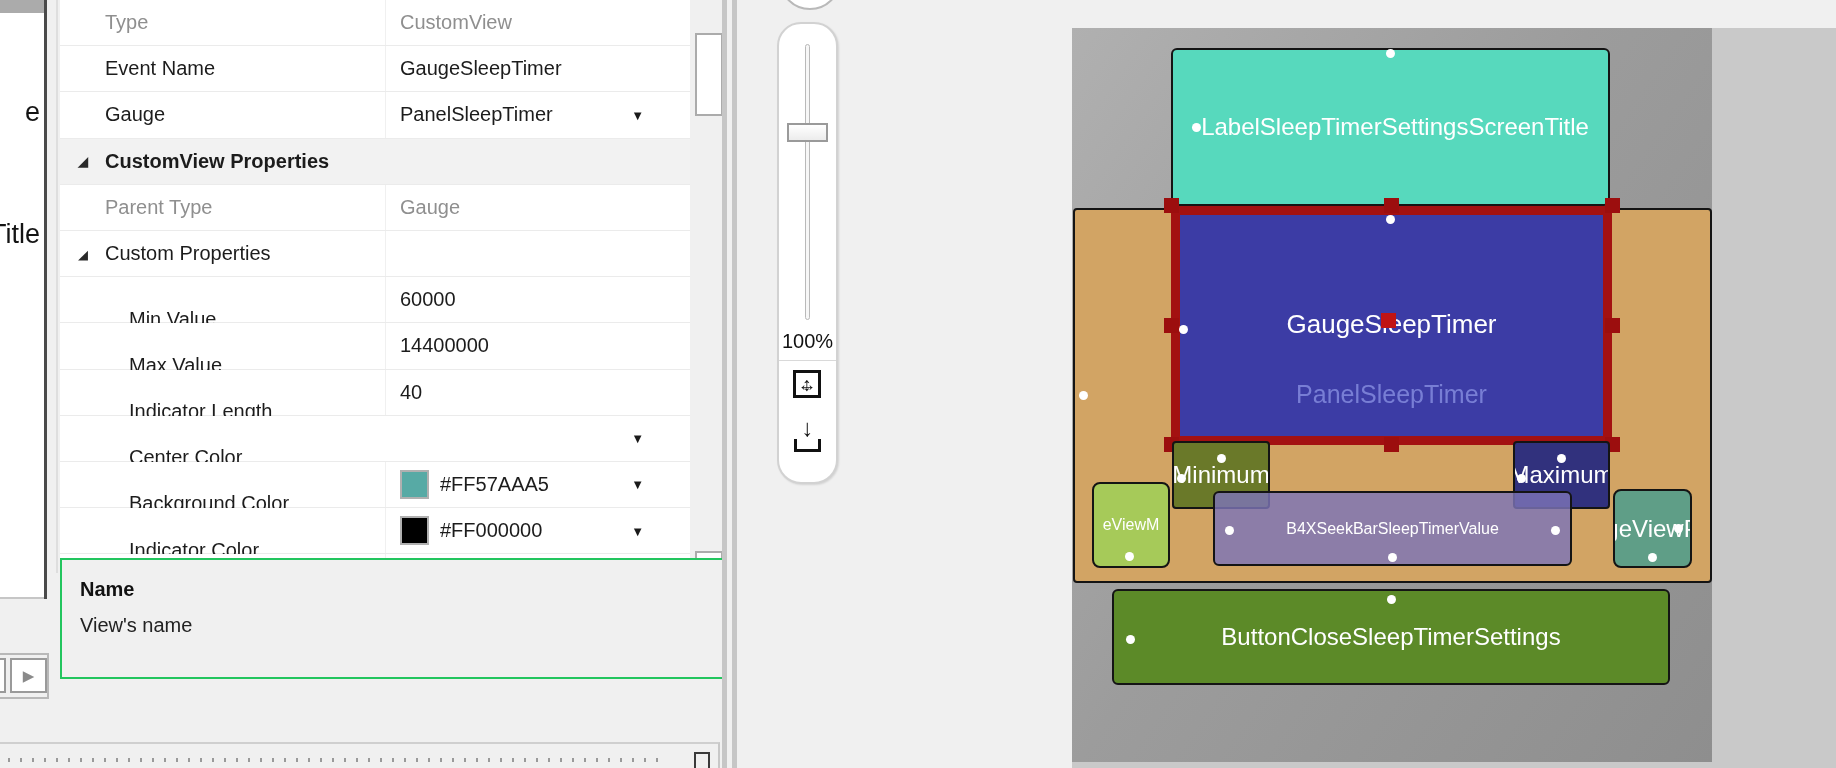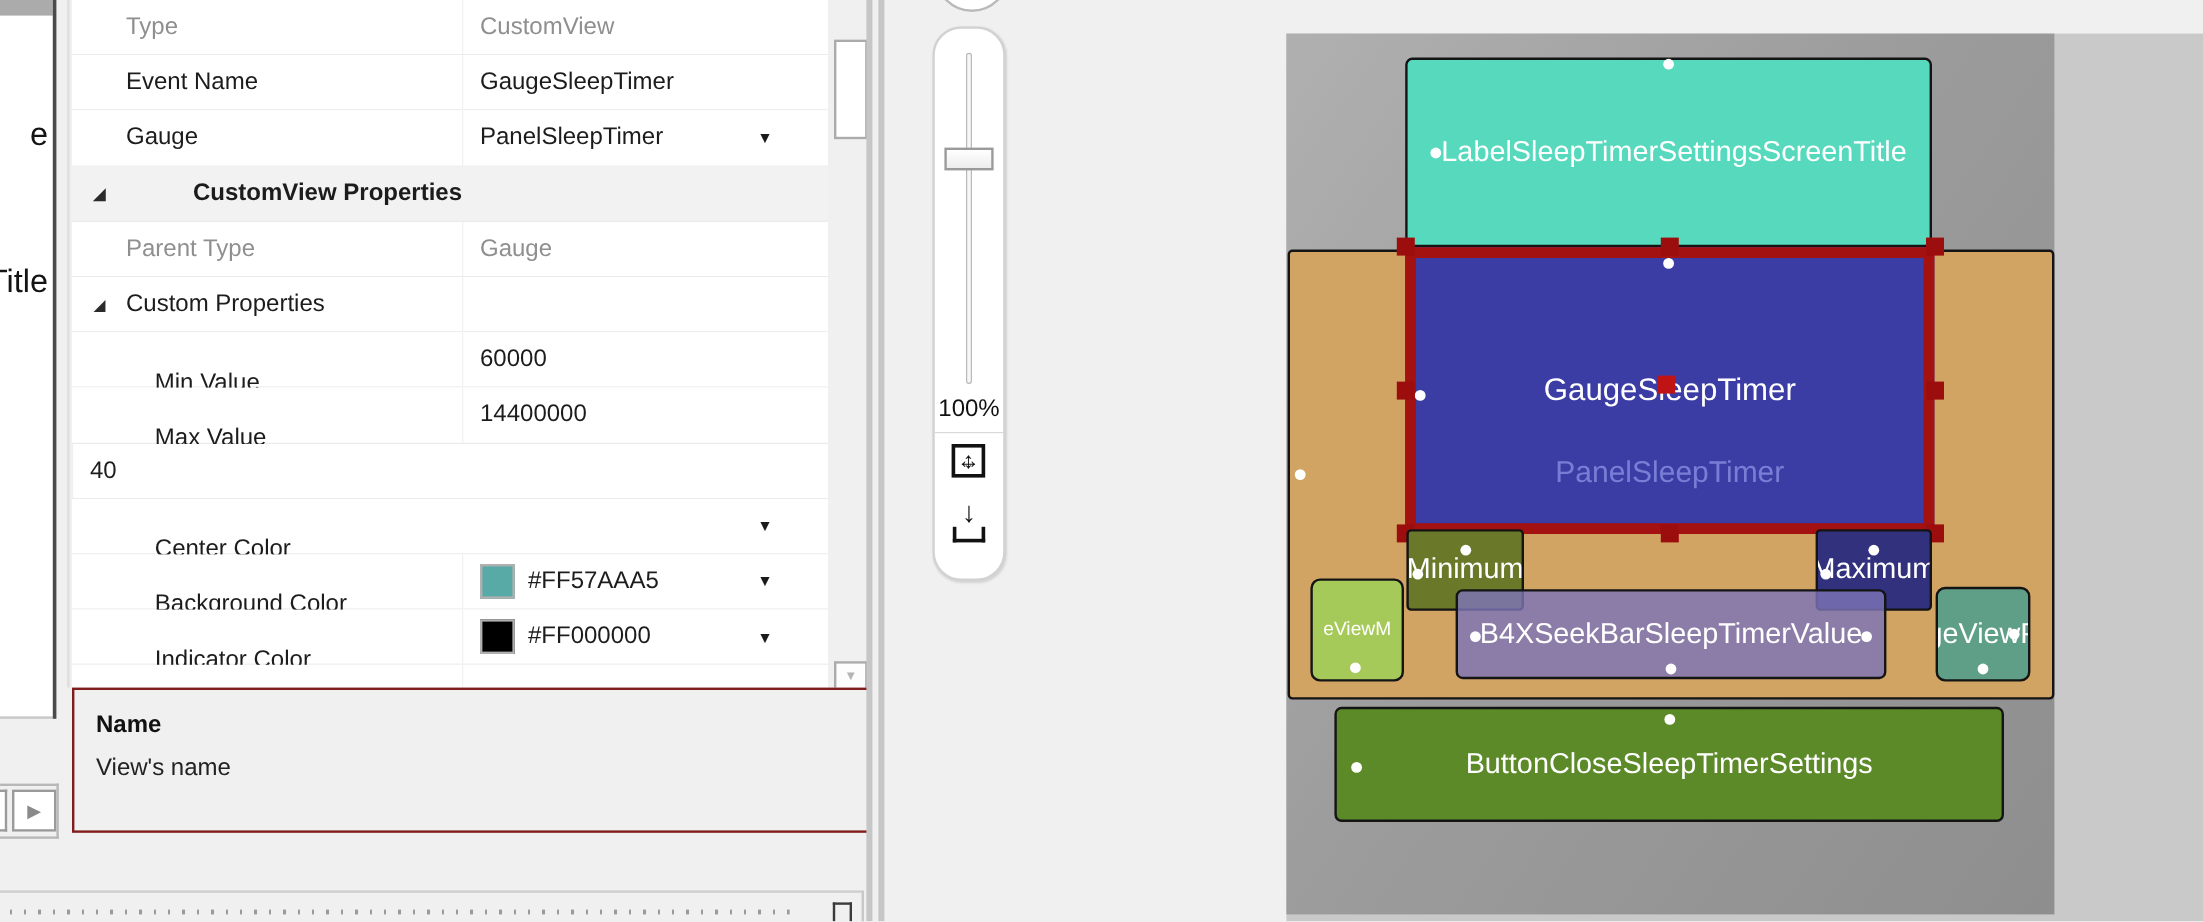--- a/index.html
+++ b/index.html
@@ -31,36 +31,36 @@
   #props{left:60px;top:0;width:667px;height:573px;background:#f0f0f0;}
   #prows{position:absolute;left:0;top:0;width:630px;height:573px;overflow:hidden;background:#fff;}
   .prow{position:relative;height:46.2px;box-sizing:border-box;display:flex;align-items:center;
         background:#fff;border-bottom:1px solid #ebebeb;font-size:20px;}
   .prow .plabel{flex:0 0 325px;box-sizing:border-box;padding-left:45px;white-space:nowrap;overflow:hidden;}
   .prow .pvalue{flex:1;display:flex;align-items:center;border-left:1px solid #f0f0f0;height:100%;
         padding-left:14px;white-space:nowrap;overflow:hidden;}
   .prow.indent .plabel{padding-left:69px;margin-top:39px;}
   .prow.muted .plabel,.prow.muted .pvalue{color:#8f8f8f;}
   .prow.section{background:#f2f2f2;font-weight:bold;}
-  .prow.section .plabel{padding-left:45px;text-align:right;}
+  .prow.section .plabel{padding-left:45px;}
   .prow.subsection{background:#fff;font-weight:normal;}
   .expander{position:absolute;left:18px;top:50%;transform:translateY(-50%);font-size:13px;color:#2a2a2a;}
   .dd-arrow{position:absolute;right:46px;top:50%;transform:translateY(-50%);font-size:13px;color:#1a1a1a;}
   .swatch{width:29px;height:29px;box-sizing:border-box;border:2px solid #b0b0b0;margin-right:11px;flex:0 0 auto;}
   .sw-center{background:#ABDAE3;} .sw-bg{background:#57AAA5;} .sw-ind{background:#000000;}
 
   
   #pscroll{position:absolute;left:633px;top:0;width:34px;height:575px;background:#f0f0f0;}
   #pscroll-thumb{position:absolute;left:2px;top:33px;width:24px;height:79px;background:#fff;border:2px solid #ababab;}
   #pscroll-down{position:absolute;left:2px;top:551px;width:24px;height:22px;background:#fdfdfd;border:2px solid #ababab;
       display:flex;align-items:center;justify-content:center;color:#b5b5b5;font-size:11px;}
 
   
-  #help-panel{left:60px;top:573px;width:665px;height:121px;box-sizing:border-box;
-      background:#f0f0f0;border:2px solid #7f1d1d;}
+  #help-panel{left:60px;top:558px;width:665px;height:121px;box-sizing:border-box;
+      background:#f0f0f0;border:2px solid #22c55e;}
   #help-title{position:absolute;left:18px;top:18px;font-size:20px;font-weight:bold;color:#111;}
   #help-desc{position:absolute;left:18px;top:54px;font-size:20px;color:#222;}
 
   
   .vsplit{top:0;width:5px;height:768px;background:#c6c6c6;}
 
   
   #zoom-top-circle{left:779px;top:-52px;width:58px;height:58px;background:#fff;
       border:2px solid #b9b9b9;border-radius:50%;}
   #zoom-box{left:777px;top:22px;width:61px;height:462px;box-sizing:border-box;background:#fff;
@@ -97,21 +97,21 @@
   #gauge-label{position:absolute;left:99px;top:281px;width:441px;text-align:center;
       font-size:26px;color:#fff;}
   #panel-label{position:absolute;left:99px;top:352px;width:441px;text-align:center;
       font-size:25px;color:rgba(158,168,242,0.62);}
   #h-center{position:absolute;left:309px;top:285px;width:15px;height:15px;background:#c01414;}
 
   #v-min{left:100px;top:413px;width:98px;height:68px;background:#6a7929;border-radius:4px;font-size:24px;}
   #v-max{left:441px;top:413px;width:97px;height:68px;background:#31317d;border-radius:4px;font-size:24px;}
   #v-minus{left:20px;top:454px;width:78px;height:86px;background:#a6ca59;border-radius:8px;font-size:16px;}
   #v-plus{left:541px;top:461px;width:79px;height:79px;background:#5f9e87;border-radius:8px;font-size:24px;}
-  #v-seek{left:141px;top:463px;width:359px;height:75px;background:rgba(125,116,183,0.82);border-radius:6px;font-size:24px;}
+  #v-seek{left:141px;top:463px;width:359px;height:75px;background:rgba(125,116,183,0.82);border-radius:6px;font-size:16px;}
   #v-button{left:40px;top:561px;width:558px;height:96px;background:#5c8a28;border-radius:6px;font-size:24px;}
 </style>
 </head>
 <body>
 
 <div id="app">
 
   <div class="abs" id="tree-panel">
     <div class="tree-frag" style="top:97px;">e</div>
     <div class="tree-frag" style="top:219px;">Title</div>
@@ -173,20 +173,21 @@
             <span>60000</span>
           </div>
       </div>
       <div class="prow indent">
         <div class="plabel">Max Value</div>
         <div class="pvalue">
             <span>14400000</span>
           </div>
       </div>
       <div class="prow indent">
+        <div class="plabel">Indicator Length</div>
         <div class="pvalue">
             <span>40</span>
           </div>
       </div>
       <div class="prow indent">
         <div class="plabel">Center Color</div>
         <span class="dd-arrow">▼</span>
       </div>
       <div class="prow indent">
         <div class="plabel">Background Color</div>

